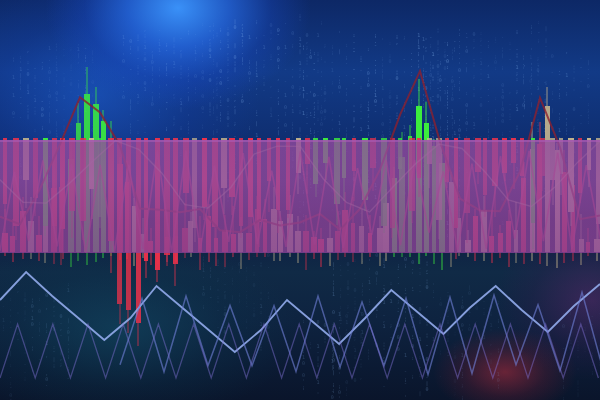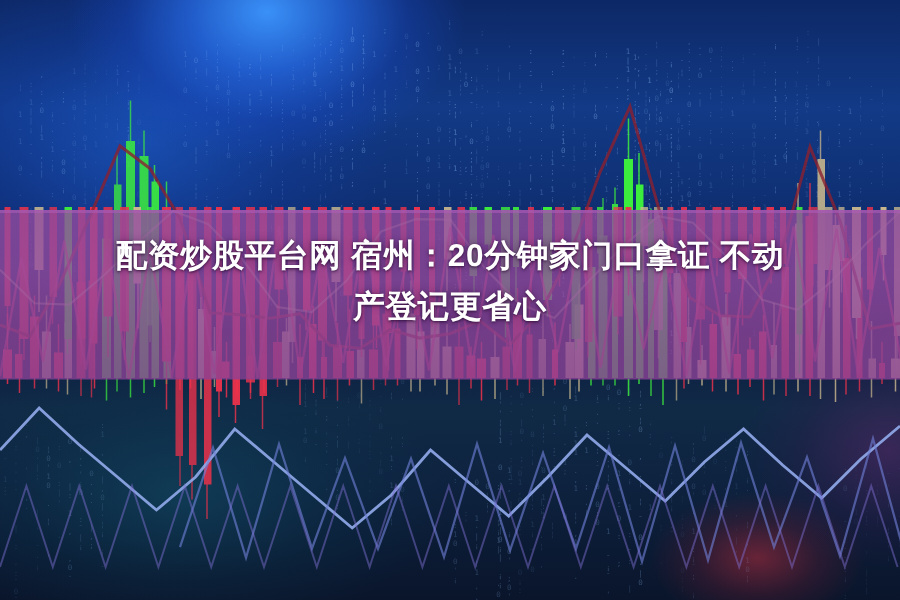--- a/index.html
+++ b/index.html
@@ -3686,18 +3686,14 @@
       <polyline points="0.0,250.8 14.3,171.9 28.6,240.8 42.9,160.4 57.2,246.4 71.5,164.5 85.8,252.5 100.1,165.0 114.4,252.0 128.7,164.7 143.0,249.2 157.3,150.6 171.6,252.1 185.9,150.6 200.2,249.7 214.5,165.7 228.8,241.9 243.1,153.2 257.4,244.1 271.7,170.7 286.0,246.9 300.3,151.3 314.6,244.7 328.9,156.8 343.2,247.8 357.5,168.1 371.8,234.8 386.1,159.9 400.4,245.1 414.7,160.2 429.0,232.6 443.3,171.3 457.6,250.6 471.9,163.7 486.2,248.9 500.5,156.1 514.8,238.9 529.1,151.0 543.4,241.0 557.7,152.6 572.0,249.2 586.3,165.2 600.6,239.7" fill="none" stroke="#e0416d" stroke-width="1.6" opacity="0.62"></polyline>
       <polyline points="0.0,179.8 23.1,202.2 46.2,203.1 69.3,183.5 92.4,161.4 115.5,140.6 138.6,149.3 161.7,172.9 184.8,204.7 207.9,208.1 231.0,187.2 254.1,154.2 277.2,146.1 300.3,146.4 323.4,179.0 346.5,202.5 369.6,212.0 392.7,187.2 415.8,163.6 438.9,144.1 462.0,148.5 485.1,171.9 508.2,199.9 531.3,206.5 554.4,187.6 577.5,162.4 600.6,140.7" fill="none" stroke="#d8c9a8" stroke-width="1.4" opacity="0.45"></polyline>
       <polyline points="0.0,300 26.1,272 52.2,296 78.3,318 104.3,340 130.4,318 156.5,286 182.6,308 208.7,330 234.8,352 260.9,330 287.0,300 313.0,322 339.1,344 365.2,318 391.3,290 417.4,312 443.5,334 469.6,308 495.7,286 521.7,310 547.8,332 573.9,306 600.0,284" fill="none" stroke="#8fa8e8" stroke-width="1.9" opacity="0.92"></polyline>
       <polyline points="120.0,364.7 142.0,298.5 164.0,371.8 186.0,296.1 208.0,365.6 230.0,305.4 252.0,365.8 274.0,305.8 296.0,371.4 318.0,296.0 340.0,367.0 362.0,302.0 384.0,365.9 406.0,298.2 428.0,374.5 450.0,297.2 472.0,373.4 494.0,295.2 516.0,364.7 538.0,304.7 560.0,370.8 582.0,292.3 604.0,373.0" fill="none" stroke="#6f7fd6" stroke-width="1.5" opacity="0.62"></polyline>
       <polyline points="0.0,378.0 17.6,324.0 35.2,378.0 52.8,324.0 70.4,378.0 88.0,324.0 105.6,378.0 123.2,324.0 140.8,378.0 158.4,324.0 176.0,378.0 193.6,324.0 211.2,378.0 228.8,324.0 246.4,378.0 264.0,324.0 281.6,378.0 299.2,324.0 316.8,378.0 334.4,324.0 352.0,378.0 369.6,324.0 387.2,378.0 404.8,324.0 422.4,378.0 440.0,324.0 457.6,378.0 475.2,324.0 492.8,378.0 510.4,324.0 528.0,378.0 545.6,324.0 563.2,378.0 580.8,324.0 598.4,378.0" fill="none" stroke="#7d6fd0" stroke-width="1.3" opacity="0.48"></polyline>
     </svg>
 
   <div class="purple-band" id="purple-band" style="top: 140px; height: 113px;"></div>
   <div class="band-edge-top" id="band-edge" style="top: 140px;"></div>
 
-  <div class="headline" id="headline" style="top: 154px;">
-    <span class="ln">配资炒股平台网 宿州：20分钟家门口拿证 不动</span>
-    <span class="ln">产登记更省心</span>
-  </div>
 
 </div>
 
 </body></html>

